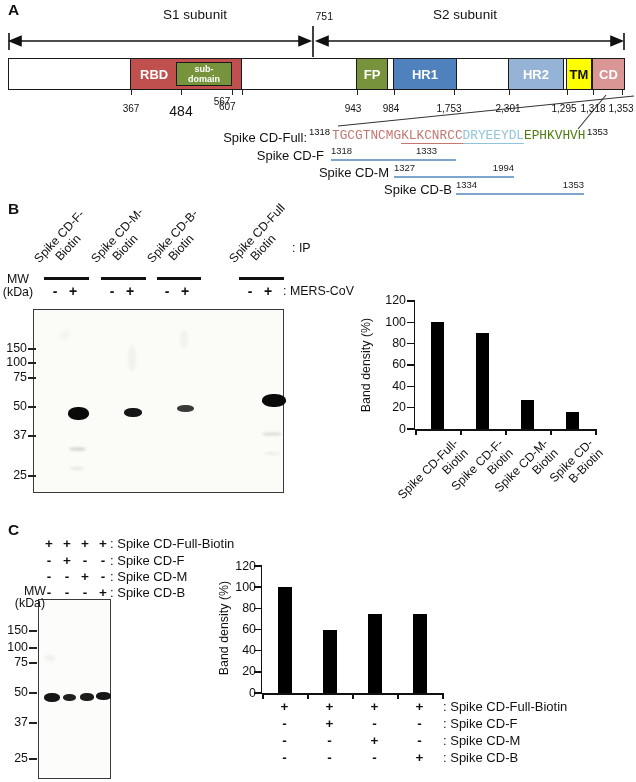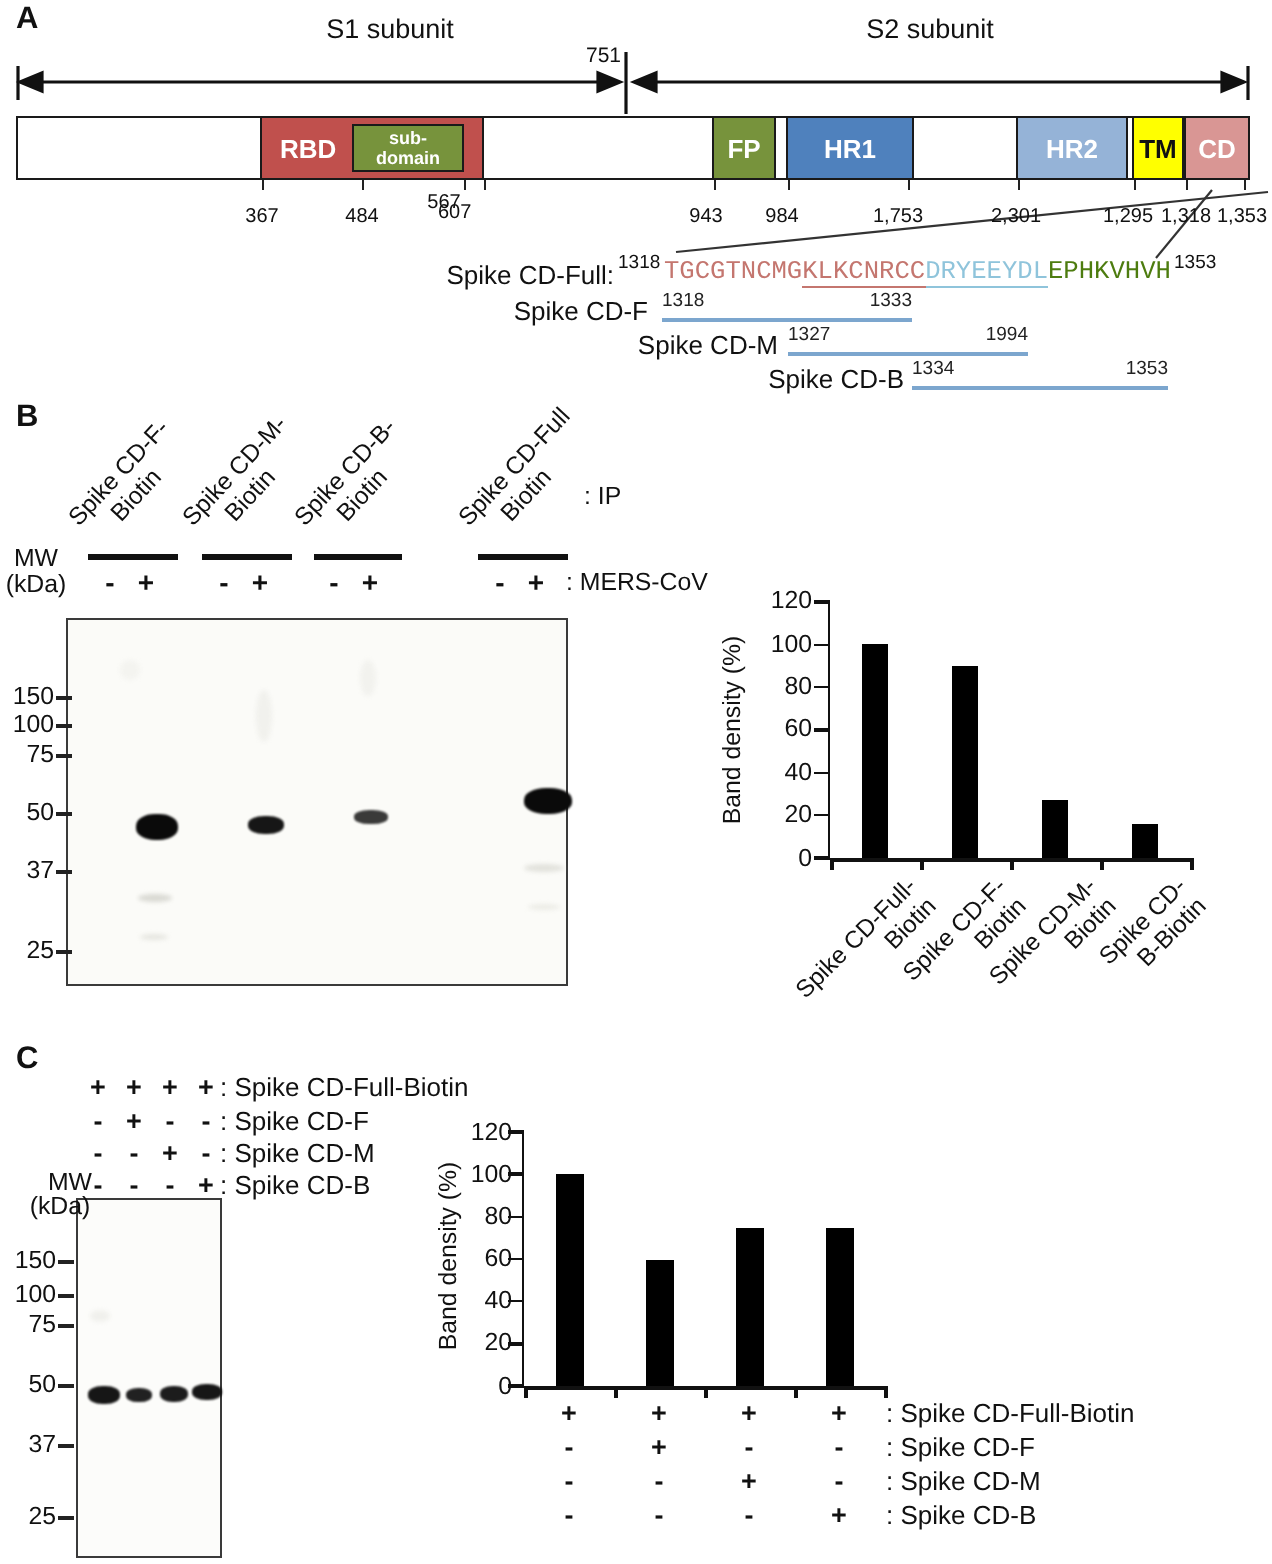--- a/index.html
+++ b/index.html
@@ -46,21 +46,21 @@
       <line x1="338" y1="126" x2="634" y2="96"></line>
       <line x1="606" y1="95" x2="578" y2="129"></line>
     </g>
   </svg>
 
   <div class="abs panel-letter" style="left:8px;top:1px">A</div>
   <div class="abs panel-letter" style="left:8px;top:200px">B</div>
   <div class="abs panel-letter" style="left:8px;top:521px">C</div>
 
   <div class="abs t13" style="left:135px;top:7px;width:120px;text-align:center">S1 subunit</div>
-  <div class="abs small" style="left:293px;top:22px;width:40px;text-align:left">751</div>
+  <div class="abs small" style="left:293px;top:10px;width:40px;text-align:right">751</div>
   <div class="abs t13" style="left:405px;top:7px;width:120px;text-align:center">S2 subunit</div>
 
   <div class="abs" style="left:8px;top:58px;width:617px;height:32px;border:1.6px solid #1a1a1a;box-sizing:border-box;background:#fff"></div>
   <div class="dom rbd" style="left: 130px; top: 58px; width: 112px; height: 32px; background: rgb(192, 80, 77);">
       <span>RBD</span>
     </div>
   <div class="dom sub" style="left: 176px; top: 62px; width: 56px; height: 24px; background: rgb(119, 147, 60);">
       <span style="display:inline-block;width:38px">sub-domain</span>
     </div>
   <div class="dom" style="left: 356px; top: 58px; width: 32px; height: 32px; background: rgb(119, 147, 60);">
@@ -79,21 +79,21 @@
       <span>CD</span>
     </div>
 
   <div class="abs" style="left:180px;top:130px;width:127px;text-align:right;font-size:13px">Spike CD-Full:</div>
   <div class="abs sup" style="left:309px;top:126px">1318</div>
   <div class="abs seq" id="seq-segments" style="left:332px;top:128px"><span style="color: rgb(196, 118, 111);">TGCGTNCMG</span><span style="color: rgb(196, 118, 111); border-bottom: 1.4px solid rgb(196, 118, 111);">KLKCNRCC</span><span style="color: rgb(143, 196, 219); border-bottom: 1.4px solid rgb(143, 196, 219);">DRYEEYDL</span><span style="color: #4d7c0f;">EPHKVHVH</span></div>
   <div class="abs sup" style="left:587px;top:126px">1353</div>
 
   <div class="abs c-name" style="left:214px;top:148px;width:110px">Spike CD-F</div>
   <div class="abs rangenum" style="left:331px;top:145px">1318</div>
-  <div class="abs rangenum" style="left:416px;top:145px;width:40px;text-align:right">1333</div>
+  <div class="abs rangenum" style="left:416px;top:145px;width:40px;">1333</div>
   <div class="abs range-line" style="left: 331px; top: 159px; width: 125px; height: 1.5px; background: rgb(124, 166, 206);"></div>
 
   <div class="abs c-name" style="left:279px;top:165px;width:110px">Spike CD-M</div>
   <div class="abs rangenum" style="left:394px;top:162px">1327</div>
   <div class="abs rangenum" style="left:474px;top:162px;width:40px;text-align:right">1994</div>
   <div class="abs range-line" style="left: 394px; top: 176px; width: 120px; height: 1.5px; background: rgb(124, 166, 206);"></div>
 
   <div class="abs c-name" style="left:342px;top:182px;width:110px">Spike CD-B</div>
   <div class="abs rangenum" style="left:456px;top:179px">1334</div>
   <div class="abs rangenum" style="left:544px;top:179px;width:40px;text-align:right">1353</div>
@@ -108,21 +108,21 @@
   <div class="abs ylab" style="left:366px;top:365px">Band density (%)</div>
 
   <div class="abs t12" style="left:17px;top:584px;width:36px;text-align:center">MW</div>
   <div class="abs t12" style="left:8px;top:596px;width:44px;text-align:center;z-index:5">(kDa)</div>
   <div class="blot" style="left:38px;top:599px;width:73px;height:180px;background:#FCFCFA"></div>
 
   <div class="abs ylab" style="left:224px;top:628px">Band density (%)</div>
 
 <div style="position: absolute; left: 109px; top: 103px; width: 44px; text-align: center; font-size: 10px; white-space: nowrap;">367</div>
     <div style="position: absolute; left: 131px; top: 90px; width: 1.2px; height: 5px; background: rgb(34, 34, 34);"></div>
-    <div style="position: absolute; left: 159px; top: 103px; width: 44px; text-align: center; font-size: 10px; white-space: nowrap;">484</div>
+    <div style="position: absolute; left: 159px; top: 103px; width: 44px; text-align: center; font-size: 14px; white-space: nowrap;">484</div>
     <div style="position: absolute; left: 181px; top: 90px; width: 1.2px; height: 5px; background: rgb(34, 34, 34);"></div>
     <div style="position: absolute; left: 200px; top: 96px; width: 44px; text-align: center; font-size: 10px; white-space: nowrap;">567</div>
     <div style="position: absolute; left: 232px; top: 90px; width: 1.2px; height: 5px; background: rgb(34, 34, 34);"></div>
     <div style="position: absolute; left: 219px; top: 101px; width: 44px; text-align: left; font-size: 10px; white-space: nowrap;">607</div>
     <div style="position: absolute; left: 242px; top: 90px; width: 1.2px; height: 5px; background: rgb(34, 34, 34);"></div>
     <div style="position: absolute; left: 331px; top: 103px; width: 44px; text-align: center; font-size: 10px; white-space: nowrap;">943</div>
     <div style="position: absolute; left: 357px; top: 90px; width: 1.2px; height: 5px; background: rgb(34, 34, 34);"></div>
     <div style="position: absolute; left: 369px; top: 103px; width: 44px; text-align: center; font-size: 10px; white-space: nowrap;">984</div>
     <div style="position: absolute; left: 394px; top: 90px; width: 1.2px; height: 5px; background: rgb(34, 34, 34);"></div>
     <div style="position: absolute; left: 427px; top: 103px; width: 44px; text-align: center; font-size: 10px; white-space: nowrap;">1,753</div>

